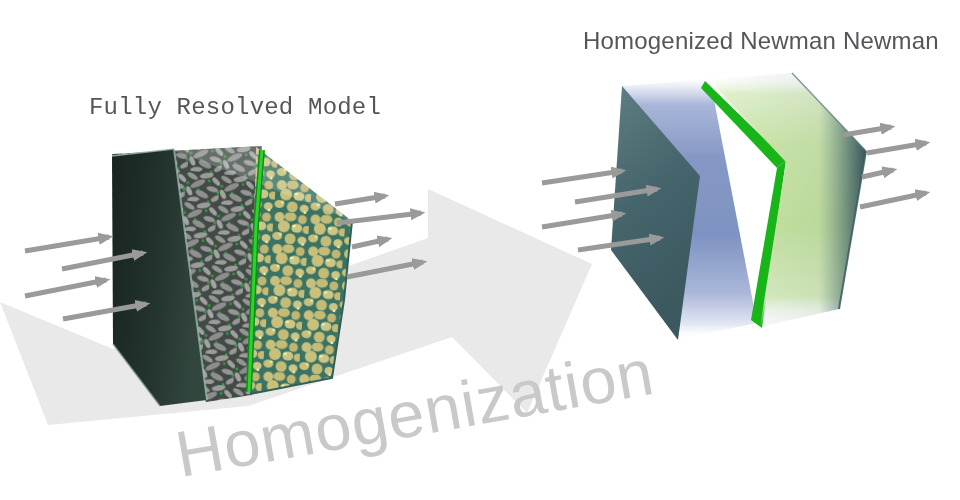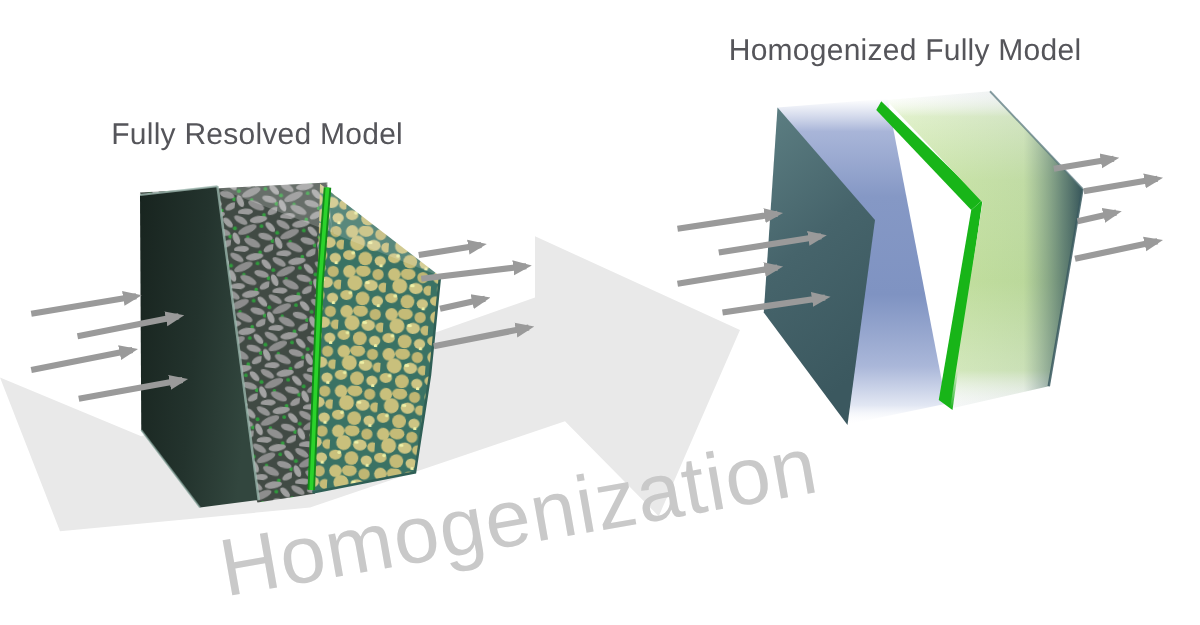--- a/index.html
+++ b/index.html
@@ -21,21 +21,21 @@
     top: 0;
   }
   .model-title {
     position: absolute;
     font-size: 24px;
     font-weight: 400;
     color: var(--title-color, #55555a);
     white-space: nowrap;
     letter-spacing: 0.2px;
   }
-  .model-title.left  { left: 89px;  top: 94px; }
+  .model-title.left  { left: 89px;  top: 94px; font-family: Liberation Mono, monospace; }
   .model-title.right { left: 583px; top: 27px; }
   .watermark {
     position: absolute;
     left: 171px;
     top: 423px;
     font-size: 65px;
     line-height: 1;
     color: var(--watermark-color, #c9c9c9);
     letter-spacing: 1px;
     white-space: nowrap;
@@ -175,16 +175,16 @@
     </g>
     <g style="stroke:var(--flow-arrow-color,#9a9a9a)" stroke-width="5" fill="none">
       <line x1="843" y1="135" x2="891" y2="127" marker-end="url(#ah)"></line>
       <line x1="867" y1="153" x2="926" y2="143" marker-end="url(#ah)"></line>
       <line x1="862" y1="177" x2="893" y2="170" marker-end="url(#ah)"></line>
       <line x1="860" y1="207" x2="926" y2="193" marker-end="url(#ah)"></line>
     </g>
   </svg>
 
   <div class="model-title left">Fully Resolved Model</div>
-  <div class="model-title right">Homogenized Fully Model</div>
+  <div class="model-title right">Homogenized Newman Newman</div>
   <div class="watermark">Homogenization</div>
 
 </div>
 
 </body></html>

